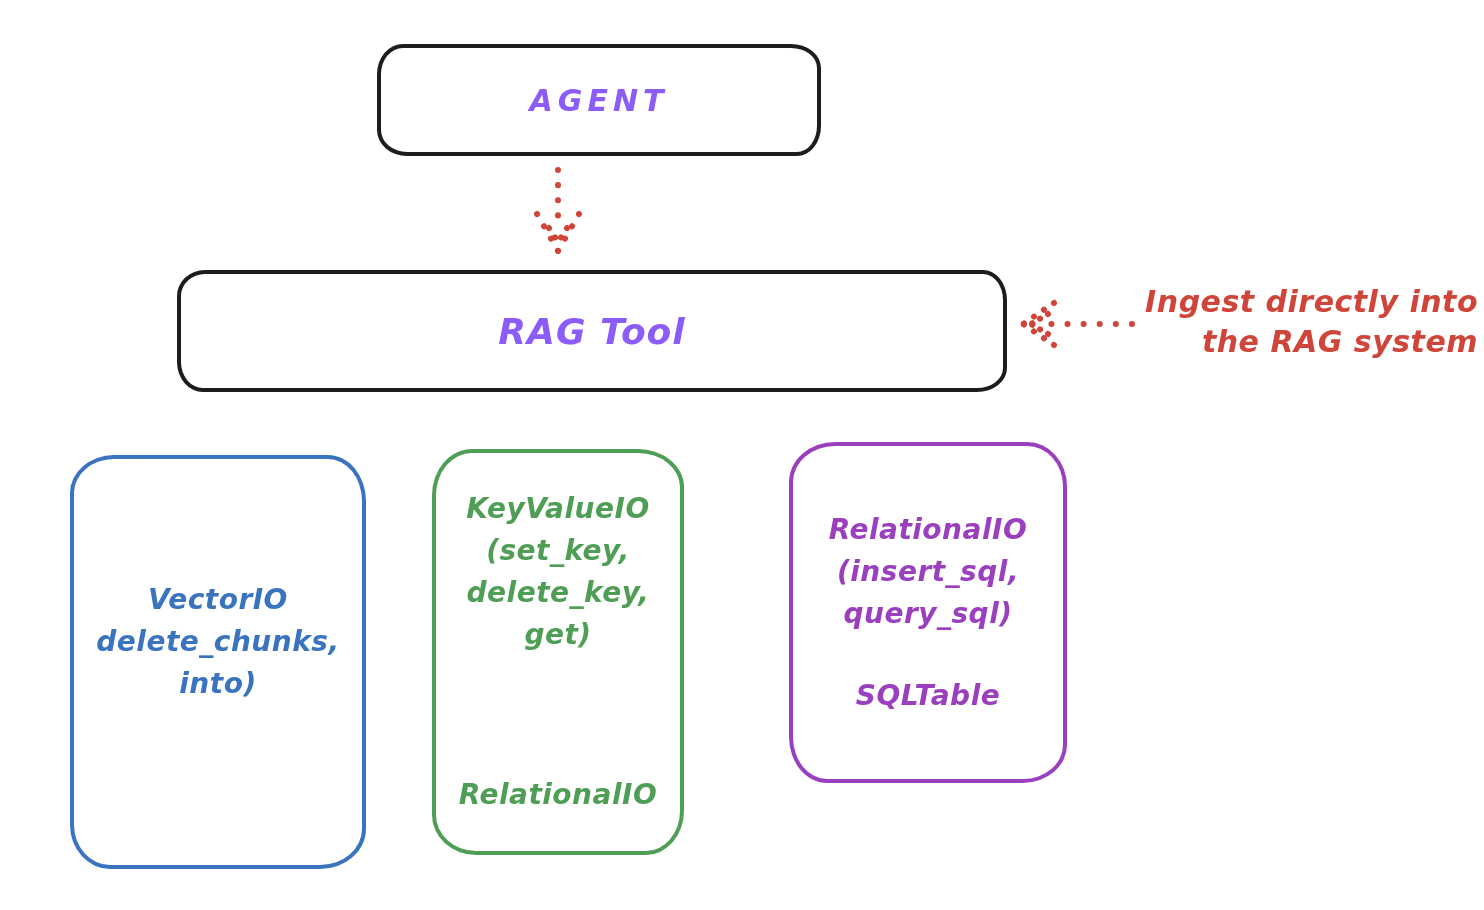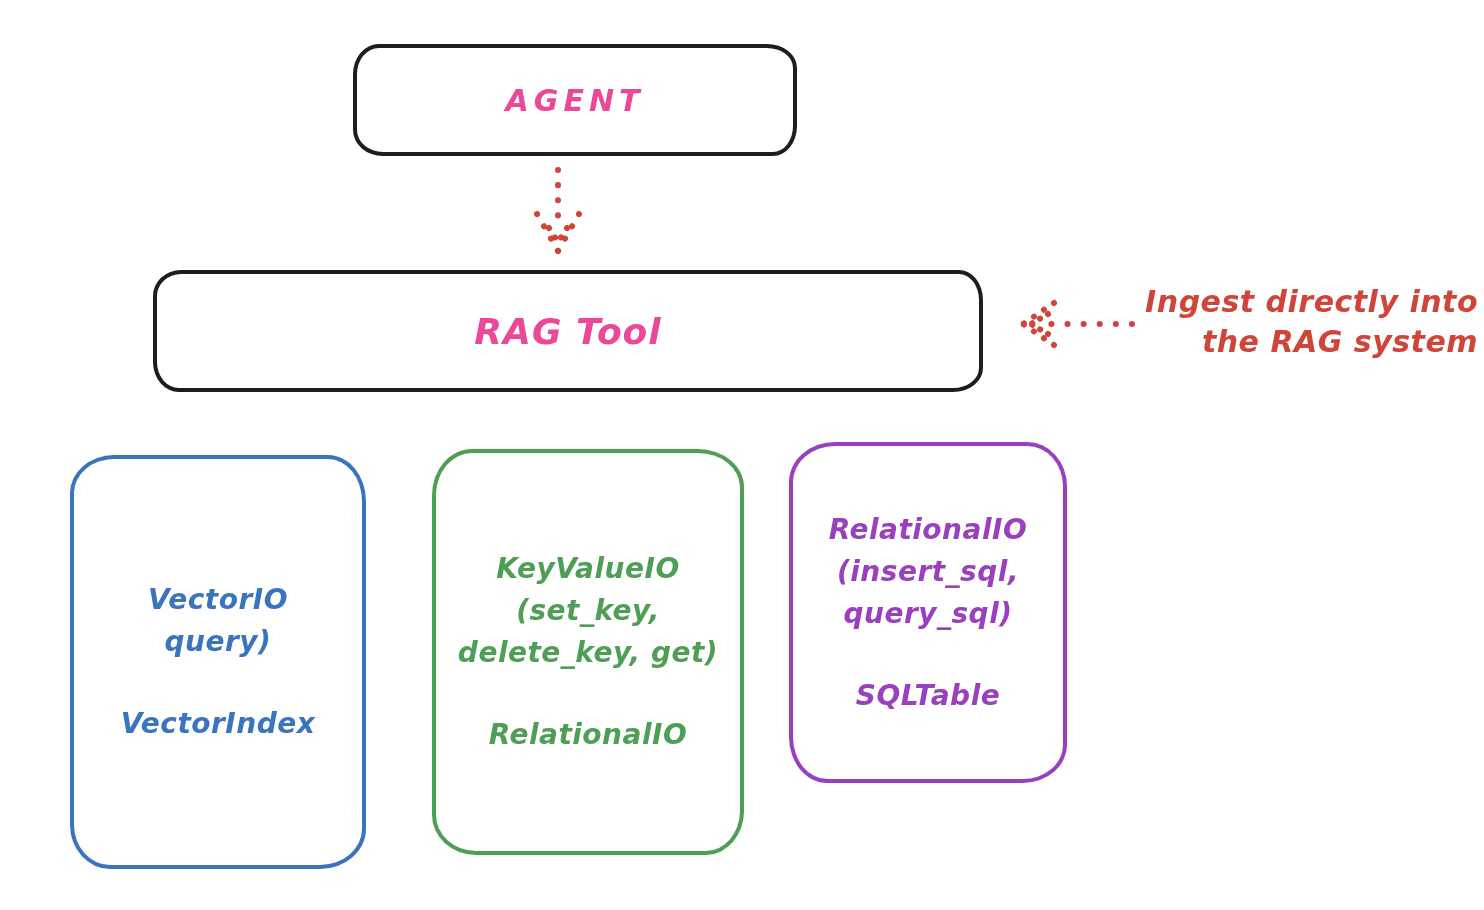--- a/index.html
+++ b/index.html
@@ -17,21 +17,22 @@
   .node {
     position: absolute;
     background: #ffffff;
     display: flex;
     align-items: center;
     justify-content: center;
     text-align: center;
   }
   .ink-box {
     border: 4px solid #1d1d1d;
-    color: #ec4899;
+    color: #8b5cf6;
+    margin-left: 24px;
   }
   .agent-box {
     left: 353px; top: 44px; width: 444px; height: 112px;
     border-radius: 26px 30px 24px 30px / 30px 24px 30px 26px;
     font-size: 30px;
     letter-spacing: 5px;
   }
   .rag-box {
     left: 153px; top: 270px; width: 830px; height: 122px;
     border-radius: 28px 24px 30px 26px / 26px 30px 24px 30px;
@@ -41,22 +42,22 @@
   .backend-box {
     border-width: 4px;
     border-style: solid;
     flex-direction: column;
     font-size: 28px;
     line-height: 42px;
     letter-spacing: 0.5px;
   }
   .backend-vector     { left: 70px;  top: 455px; width: 296px; height: 414px;
     border-radius: 44px 38px 46px 40px / 38px 46px 40px 44px; }
-  .backend-keyvalue   { left: 432px; top: 449px; width: 312px; height: 406px;
-    border-radius: 40px 46px 38px 44px / 46px 38px 44px 40px; }
+  .backend-keyvalue   { left: 432px; top: 449px; width: 252px; height: 406px;
+    border-radius: 40px 46px 38px 44px / 46px 38px 44px 40px; gap: 39px; }
   .backend-relational { left: 789px; top: 442px; width: 278px; height: 341px;
     border-radius: 46px 40px 44px 38px / 40px 44px 38px 46px; }
   .backend-spacer { height: 40px; }
   .annotation {
     position: absolute;
     left: 1130px; top: 282px; width: 348px;
     text-align: right;
     font-size: 30px;
     line-height: 40px;
     letter-spacing: 0.5px;
@@ -99,24 +100,24 @@
       <path d="M1054 303 L1023 324" stroke-dasharray="0.1 12"></path>
       <path d="M1054 345 L1023 324" stroke-dasharray="0.1 12"></path>
       <path d="M1048 314 L1031 324" stroke-dasharray="0.1 9"></path>
       <path d="M1048 334 L1031 324" stroke-dasharray="0.1 9"></path>
     </g>
   </svg>
 
   <div class="node backend-box backend-vector" style="border-color: rgb(58, 116, 191);">
     <div style="color: rgb(58, 116, 191);">
       <div>VectorIO</div>
-      <div>query)</div>
+      <div>delete_chunks,</div>
+      <div>into)</div>
     </div>
     <div class="backend-spacer"></div>
-    <div style="color: rgb(58, 116, 191);">VectorIndex</div>
   </div>
 
   <div class="node backend-box backend-keyvalue" style="border-color: rgb(79, 158, 85);">
     <div style="color: rgb(79, 158, 85);">
       <div>KeyValueIO</div>
       <div>(set_key,</div>
       <div>delete_key, get)</div>
     </div>
     <div class="backend-spacer"></div>
     <div style="color: rgb(79, 158, 85);">RelationalIO</div>

